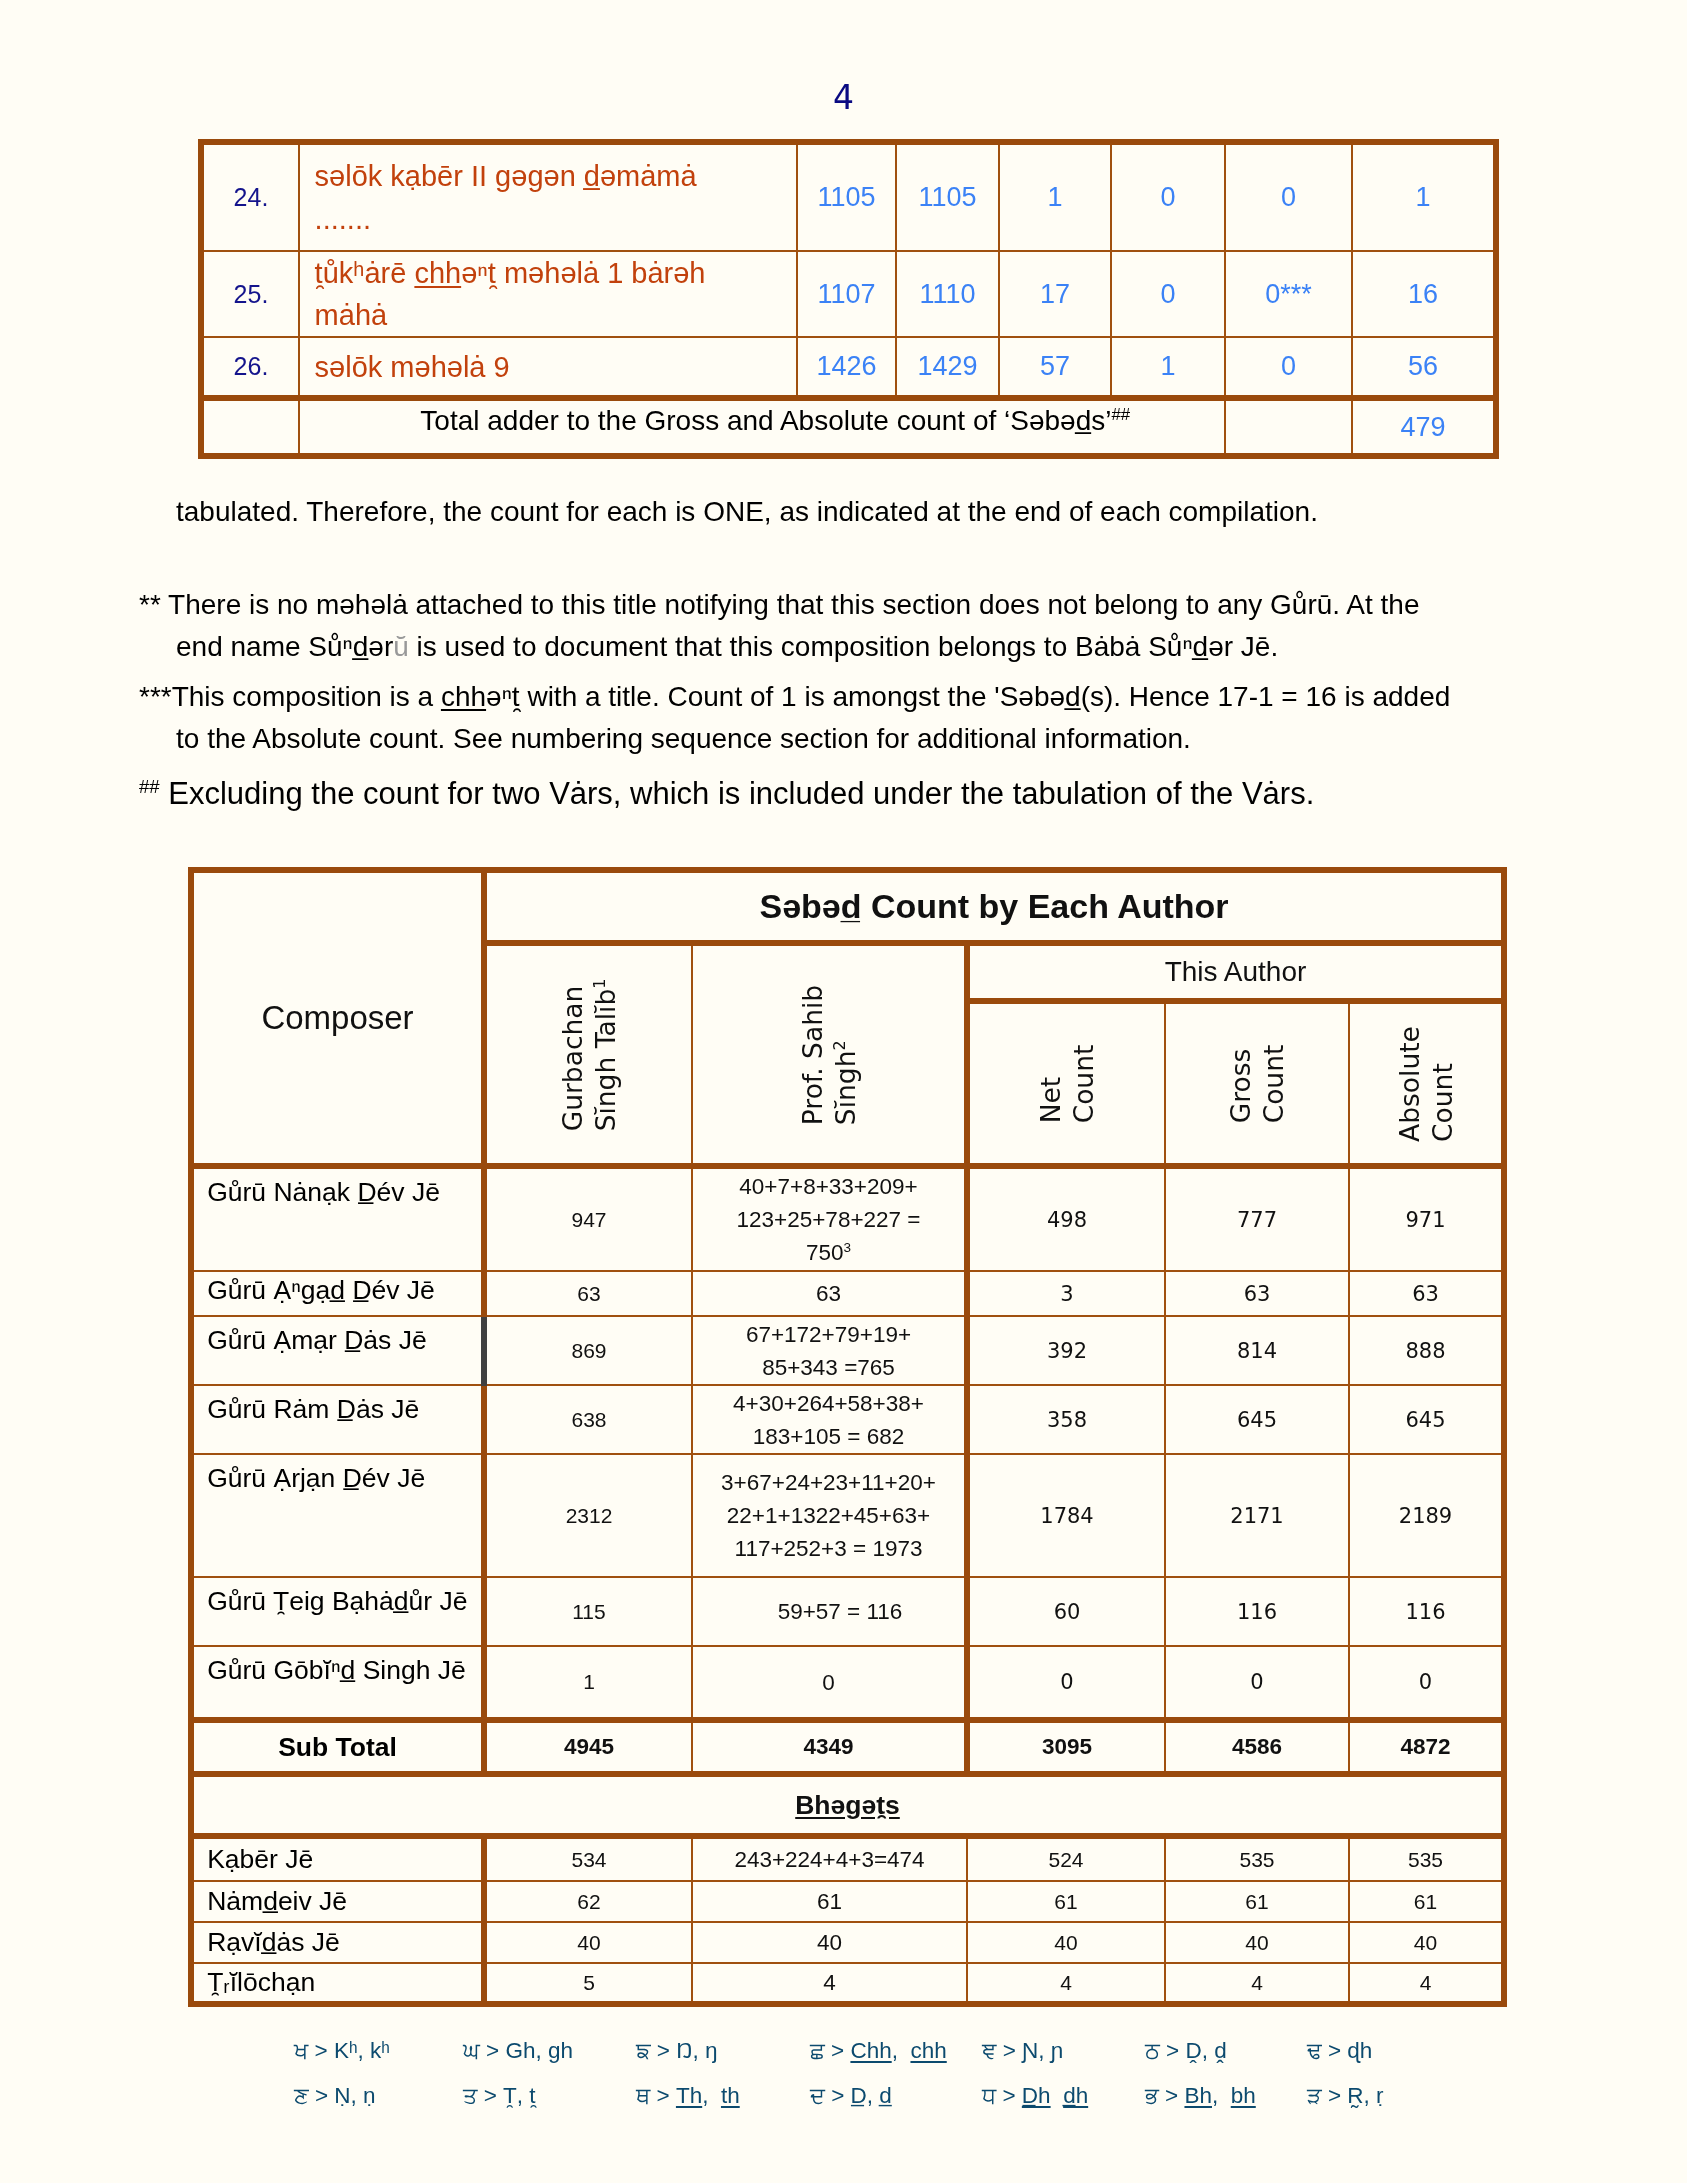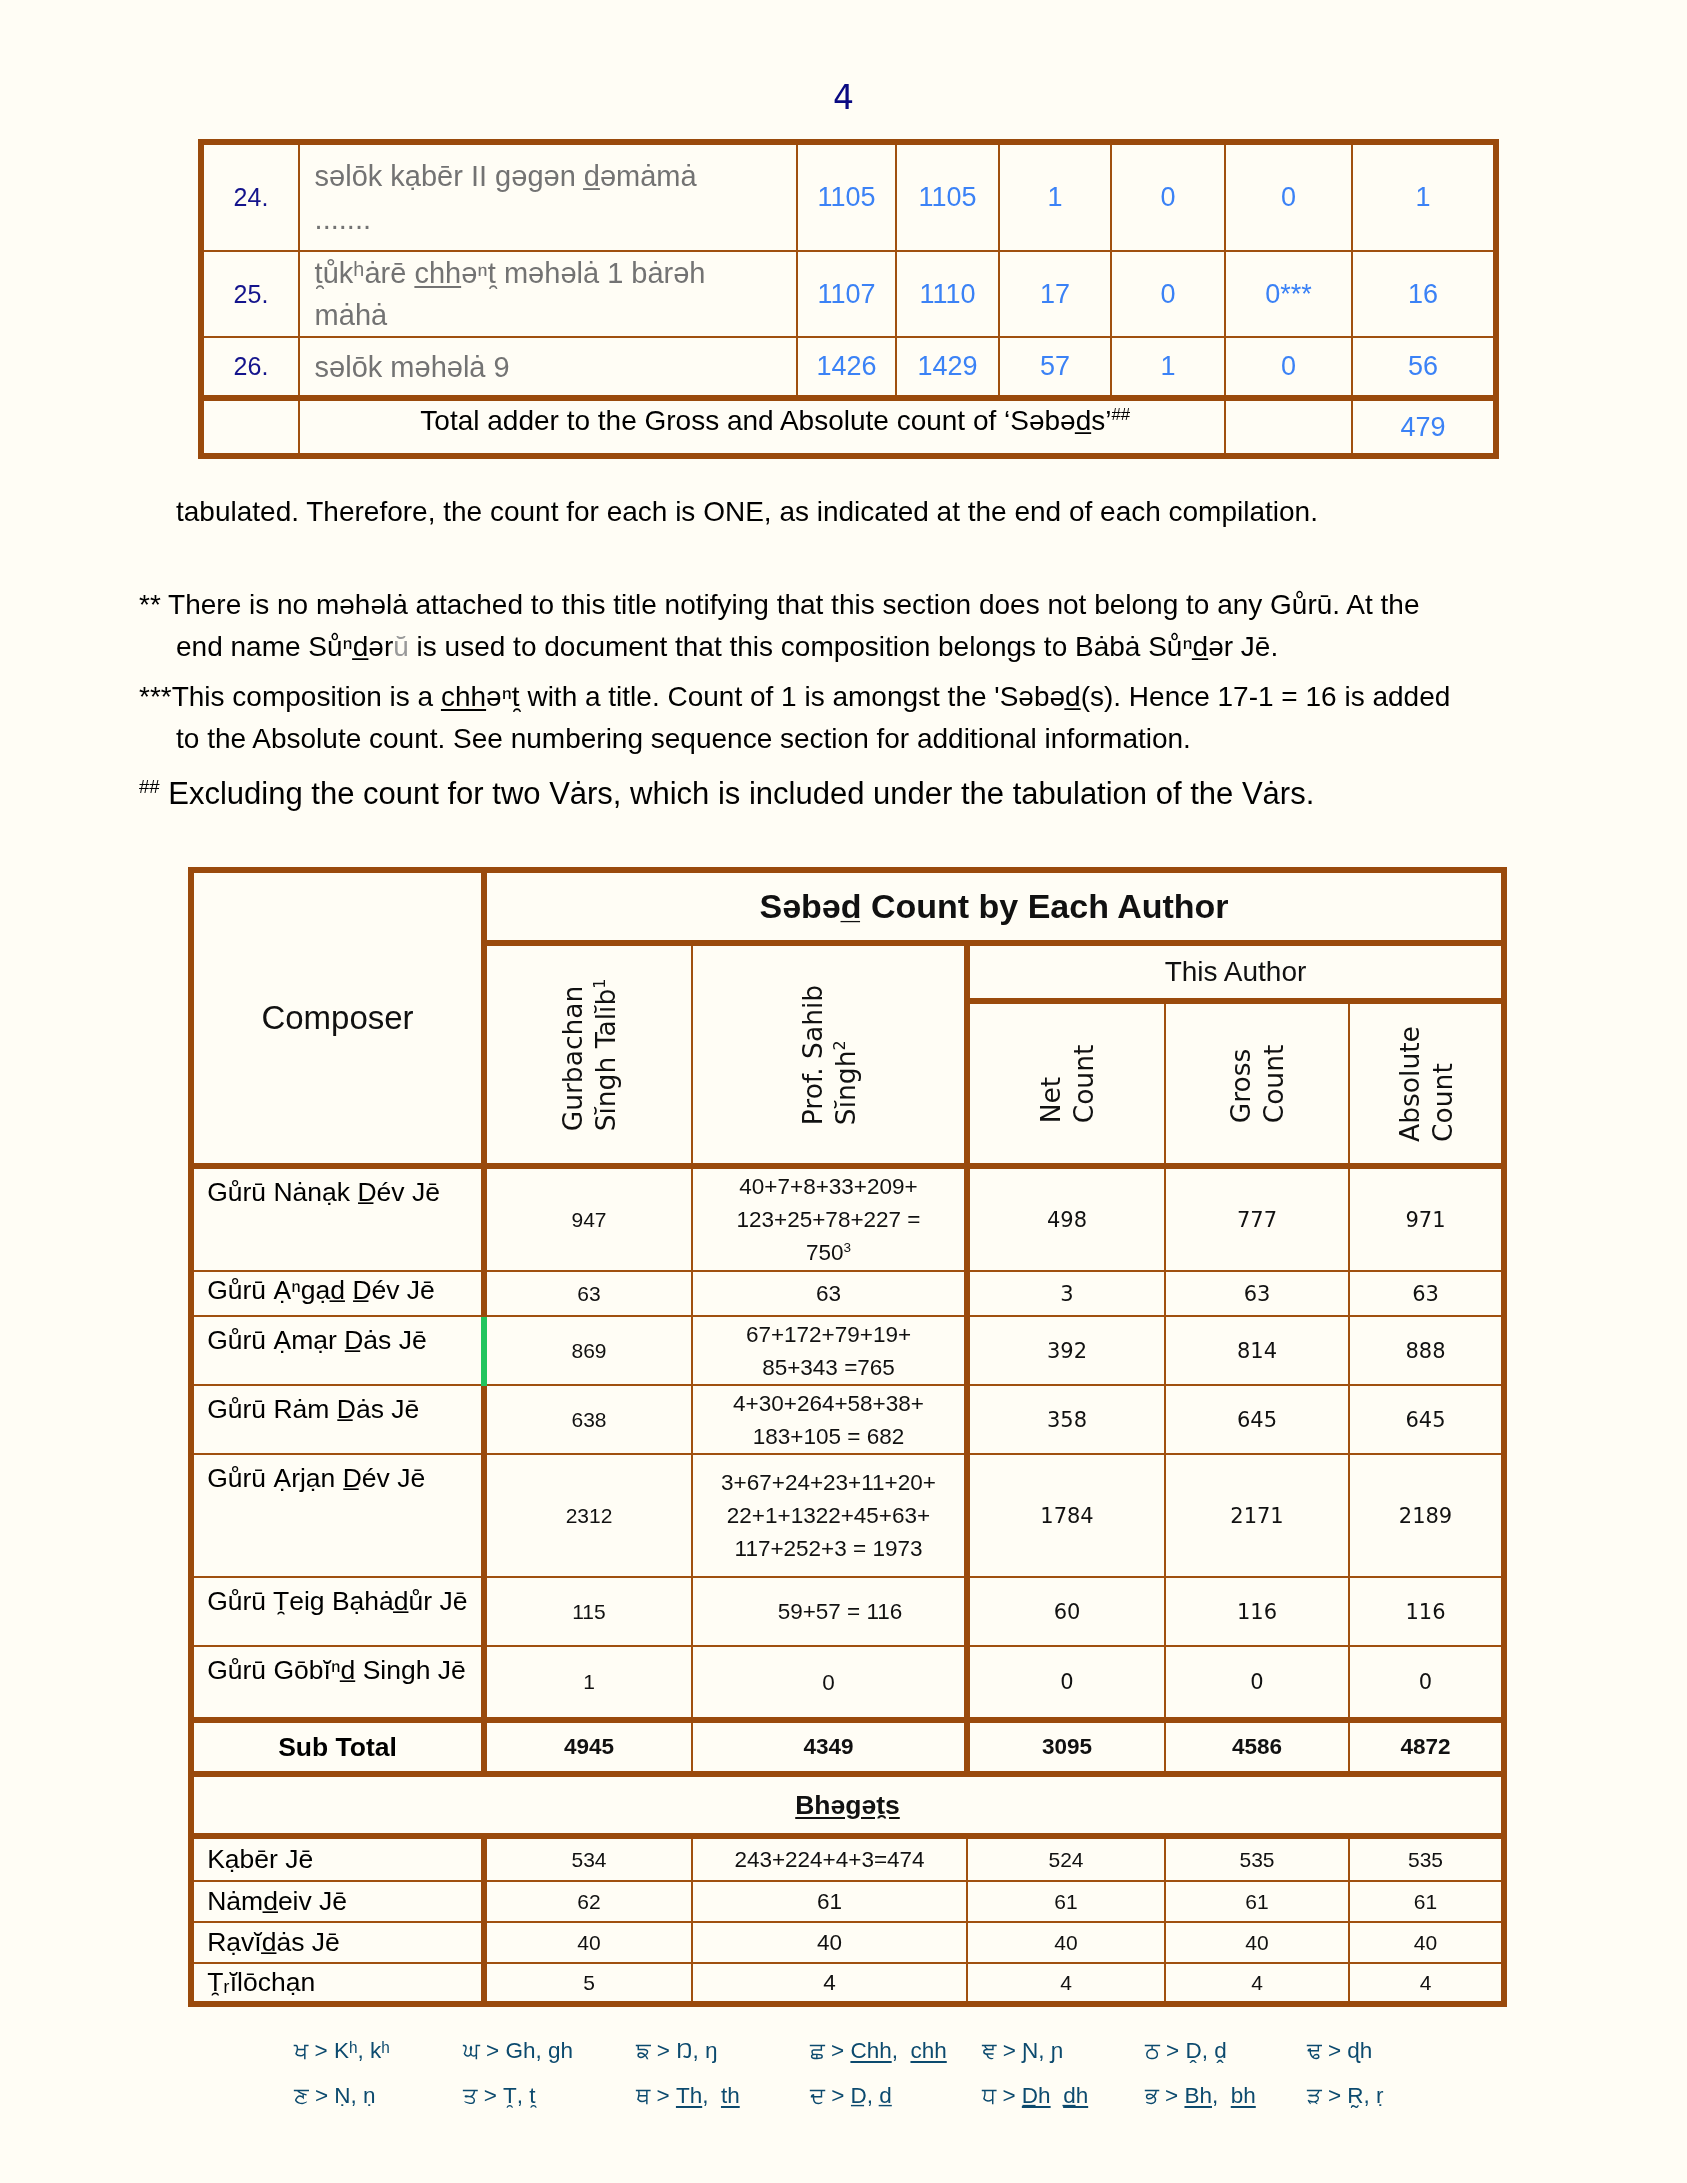--- a/index.html
+++ b/index.html
@@ -17,21 +17,21 @@
     font-family: "DejaVu Sans", sans-serif;
   }
   table { border-collapse: collapse; position: absolute; table-layout: fixed; }
   td, th { border: 2px solid #a0500f; padding: 0; vertical-align: middle; text-align: center; }
   .thick-top td, .thick-top th { border-top: 6px solid #9a4a0c; }
 
   
   #t1 { left: 198px; top: 139px; width: 1295px; border: 6px solid #9a4a0c; }
   #t1 td { font-size: 27px; color: #3b82f6; }
   #t1 td.num { color: #14148c; font-size: 25px; font-family: "Liberation Sans", sans-serif; }
-  #t1 td.title { color: #737373; font-size: 29px; text-align: left; padding-left: 14.6px; line-height: 1.45; }
+  #t1 td.title { color: #c2410c; font-size: 29px; text-align: left; padding-left: 14.6px; line-height: 1.45; }
   #t1 td.total-label { font-size: 28px; color: #000; text-align: center; padding-left: 26.5px; vertical-align: top; padding-top: 4px; }
   sup { font-size: 0.6em; vertical-align: super; line-height: 0; }
   u { text-decoration: underline; text-underline-offset: 2.6px; }
 
   
   .fn { position: absolute; left: 139px; width: 1422px; font-size: 28px; line-height: 42px; color: #000; }
   .fn .indent { padding-left: 37px; display: block; }
   .fn-big { font-size: 31px; }
 
   
@@ -174,21 +174,21 @@
   </tr>
   <tr style="height:45px">
     <td class="name" style="border-right:6px solid #9a4a0c;padding-top:2.6px;">Gůrū Ạⁿgạd̲ D̲év Jē</td>
     <td>63</td>
     <td class="formula" style="border-right:6px solid #9a4a0c;">63</td>
     <td class="dv">3</td>
     <td class="dv">63</td>
     <td class="dv">63</td>
   </tr>
   <tr style="height:69px">
-    <td class="name" style="border-right:6px solid #22c55e;">Gůrū Ạmạr D̲ȧs Jē</td>
+    <td class="name" style="border-right:6px solid #404040;">Gůrū Ạmạr D̲ȧs Jē</td>
     <td>869</td>
     <td class="formula" style="border-right:6px solid #9a4a0c;"><span>67+172+79+19+</span><br><span>85+343 =765</span></td>
     <td class="dv">392</td>
     <td class="dv">814</td>
     <td class="dv">888</td>
   </tr>
   <tr style="height:69px">
     <td class="name" style="border-right:6px solid #9a4a0c;">Gůrū Rȧm D̲ȧs Jē</td>
     <td>638</td>
     <td class="formula" style="border-right:6px solid #9a4a0c;"><span>4+30+264+58+38+</span><br><span>183+105 = 682</span></td>

